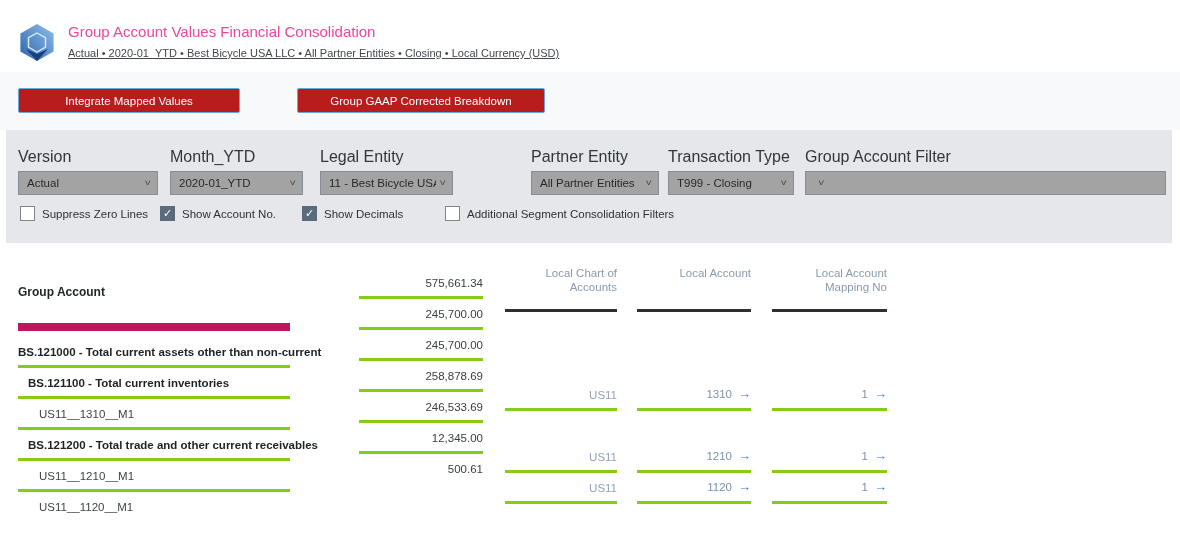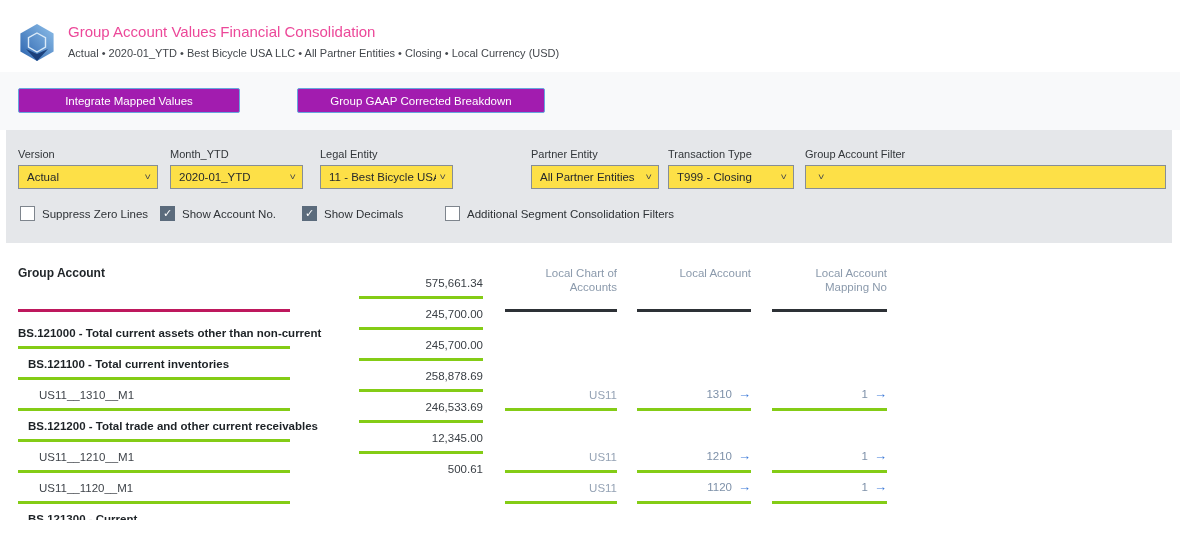--- a/index.html
+++ b/index.html
@@ -5,38 +5,38 @@
   * { margin:0; padding:0; box-sizing:border-box; }
   body { background:#fff; }
   .app {
     position:relative; width:1180px; height:547px; background:#ffffff;
     font-family:"Liberation Sans", sans-serif; overflow:hidden; color:#32363a;
   }
 
   
   .hdr-icon { position:absolute; left:18px; top:23px; width:38px; height:38px; }
   .hdr-title { position:absolute; left:68px; top:23px; font-size:15px; color:#ec4899; }
-  .hdr-sub   { position:absolute; left:68px; top:47px; font-size:11px; color:#43474c; }
+  .hdr-sub   { position:absolute; left:68px; top:47px; font-size:11px; color:#43474c;text-decoration:underline; }
 
   
   .toolbar-band { position:absolute; left:0; top:72px; width:1180px; height:58px; background:#f8f9fa; }
   .btn {
-    position:absolute; top:16px; height:25px; background:#a21caf; color:#fff;
+    position:absolute; top:16px; height:25px; background:#b91c1c; color:#fff;
     font-size:11.5px; display:flex; align-items:center; justify-content:center;
     border:1px solid #66a7dd; border-radius:2px; cursor:pointer;
   }
   .btn1 { left:18px;  width:222px; }
   .btn2 { left:297px; width:248px; }
 
   
   .filter-panel { position:absolute; left:6px; top:130px; width:1166px; height:113px; background:#e5e7ea; }
   .fld { position:absolute; }
-  .fld-label { font-size:11px; color:#32363a; margin-bottom:5px; }
+  .fld-label { font-size:16px; color:#32363a; margin-bottom:5px; }
   .select {
-    height:24px; background:#fde047; border:1px solid #878e96; display:flex;
+    height:24px; background:#a3a3a3; border:1px solid #878e96; display:flex;
     align-items:center; font-size:11.5px; color:#26292c; padding:0 6px 0 8px; cursor:pointer;
   }
   .select .val { flex:1 1 auto; overflow:hidden; white-space:nowrap; }
   .select .chev { flex:0 0 auto; color:#43474c; font-size:11px; margin-left:4px; transform:scaleY(0.8); }
   .f-version { left:12px;  top:18px; width:140px; }
   .f-month   { left:164px; top:18px; width:133px; }
   .f-legal   { left:314px; top:18px; width:133px; }
   .f-partner { left:525px; top:18px; width:128px; }
   .f-trans   { left:662px; top:18px; width:126px; }
   .f-gacct   { left:799px; top:18px; width:361px; }
@@ -57,21 +57,21 @@
   .tcol { position:absolute; top:0; }
   .tcol-account { left:0;    width:272px; text-align:left; }
   .tcol-gaap    { left:341px; width:124px; text-align:right; }
   .tcol-coa     { left:487px; width:112px; text-align:right; }
   .tcol-lacct   { left:619px; width:114px; text-align:right; }
   .tcol-map     { left:754px; width:115px; text-align:right; }
 
   .hcell { height:50px; padding-top:4px; font-size:12px; line-height:14px; }
   .hcell.dark { font-weight:bold; color:#1f2428; }
   .hcell.gray { color:#8b9aac; font-size:11.5px; }
-  .tcol-account .hcell { border-bottom:3px solid #be185d; }
+  .tcol-account .hcell { border-bottom:8px solid #be185d;margin-top:19px; }
   .tcol-gaap    .hcell { border-bottom:5px solid #54575b; }
   .tcol-coa .hcell, .tcol-lacct .hcell, .tcol-map .hcell { border-bottom:3px solid #2d3136; }
 
   .rows { margin-top:6px; }
   .cell {
     height:31px; line-height:30px; border-bottom:3px solid #84cc16;
     white-space:nowrap; font-size:11.5px;
   }
   .cell.noline { border-bottom:none; }
   .tcol-account .cell { color:#3f444a; overflow:visible; }

